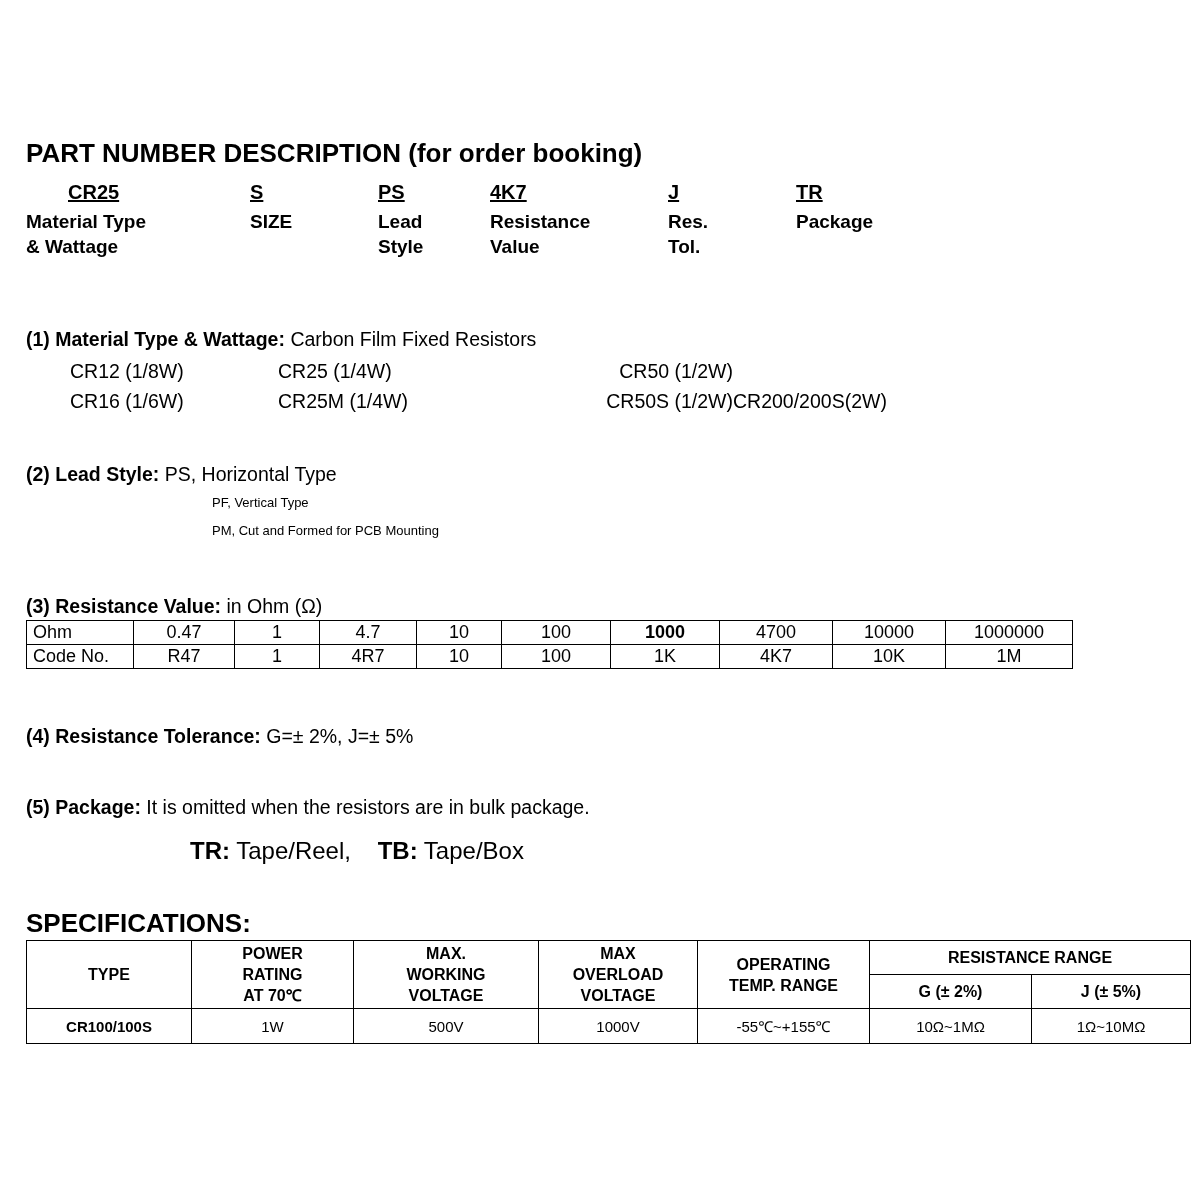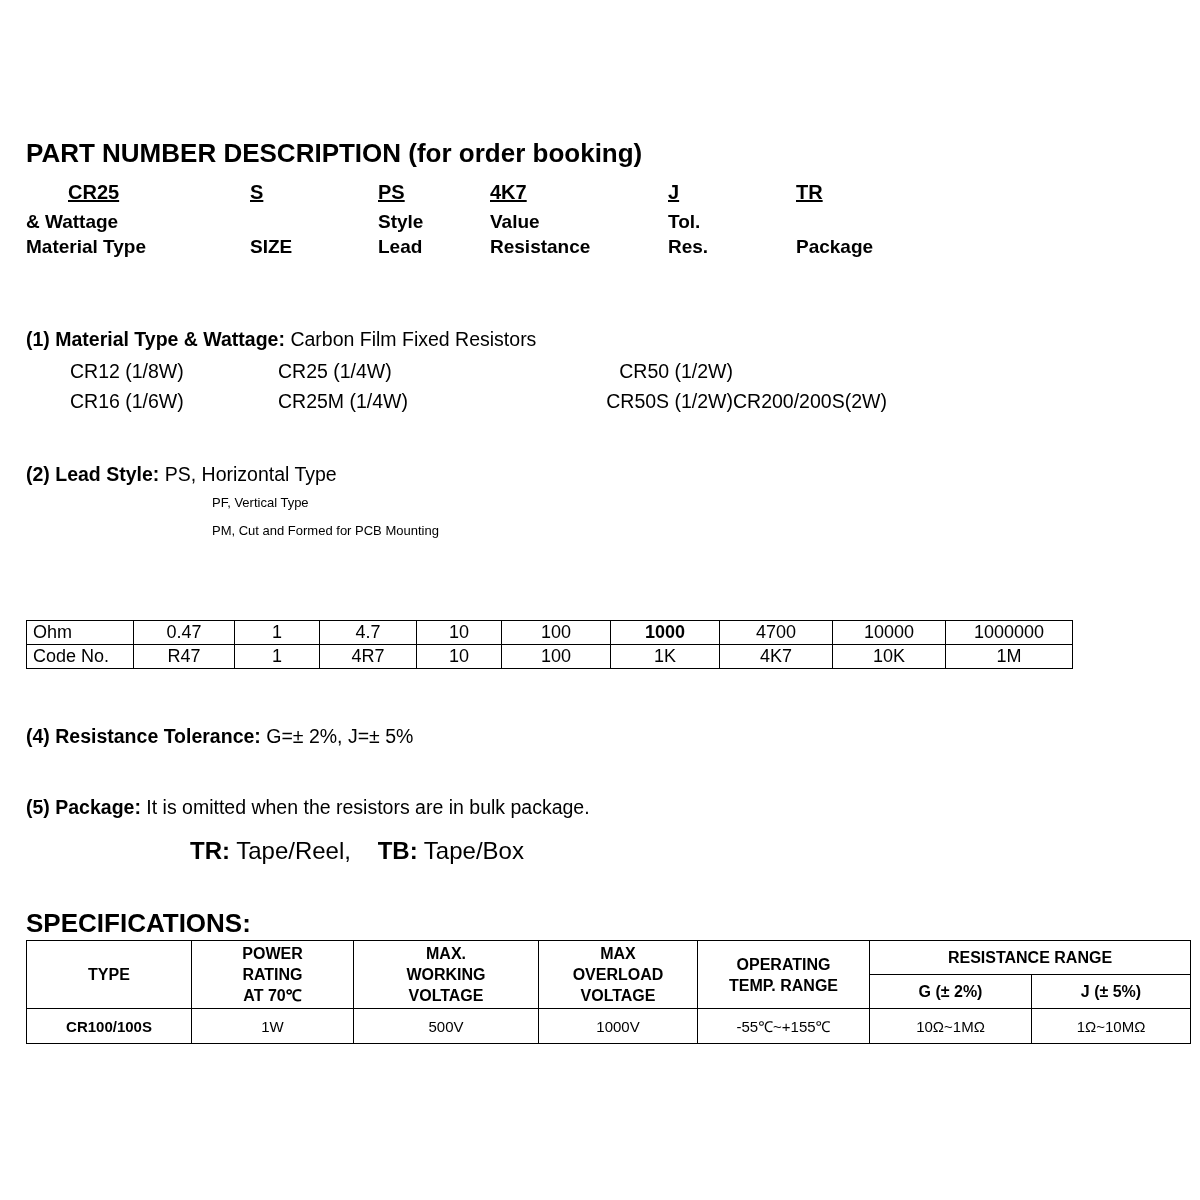--- a/index.html
+++ b/index.html
@@ -200,56 +200,56 @@
       </div>
       <div class="pn-col pn-c4">
         <div class="pn-code ind5">J</div>
       </div>
       <div class="pn-col pn-c5">
         <div class="pn-code">TR</div>
       </div>
     </div>
     <div class="pn-row">
       <div class="pn-col pn-c0">
+          <div class="pn-label">Material Type</div>
+        </div>
+      <div class="pn-col pn-c1">
+          <div class="pn-label ind2">SIZE</div>
+        </div>
+      <div class="pn-col pn-c2">
+          <div class="pn-label ind3">Lead</div>
+        </div>
+      <div class="pn-col pn-c3">
+          <div class="pn-label ind4">Resistance</div>
+        </div>
+      <div class="pn-col pn-c4">
+          <div class="pn-label ind5">Res.</div>
+        </div>
+      <div class="pn-col pn-c5">
+          <div class="pn-label">Package</div>
+        </div>
+    </div>
+    <div class="pn-row">
+      <div class="pn-col pn-c0">
           <div class="pn-label">&amp; Wattage</div>
         </div>
       <div class="pn-col pn-c1">
           <div class="pn-label ind2"></div>
         </div>
       <div class="pn-col pn-c2">
           <div class="pn-label ind3">Style</div>
         </div>
       <div class="pn-col pn-c3">
           <div class="pn-label ind4">Value</div>
         </div>
       <div class="pn-col pn-c4">
           <div class="pn-label ind5">Tol.</div>
         </div>
       <div class="pn-col pn-c5">
           <div class="pn-label"></div>
-        </div>
-    </div>
-    <div class="pn-row">
-      <div class="pn-col pn-c0">
-          <div class="pn-label">Material Type</div>
-        </div>
-      <div class="pn-col pn-c1">
-          <div class="pn-label ind2">SIZE</div>
-        </div>
-      <div class="pn-col pn-c2">
-          <div class="pn-label ind3">Lead</div>
-        </div>
-      <div class="pn-col pn-c3">
-          <div class="pn-label ind4">Resistance</div>
-        </div>
-      <div class="pn-col pn-c4">
-          <div class="pn-label ind5">Res.</div>
-        </div>
-      <div class="pn-col pn-c5">
-          <div class="pn-label">Package</div>
         </div>
     </div>
   </div>
 
   <div class="sec" id="sec1">
     <span class="ttl">(1) Material Type &amp; Wattage:</span>
     <span>Carbon Film Fixed Resistors</span>
   </div>
   <div id="sec1-grid">
     <div class="r">
@@ -267,20 +267,24 @@
 
   <div class="sec" id="sec2">
     <span class="ttl">(2) Lead Style:</span>
     <span>PS, Horizontal Type</span>
   </div>
   <div id="sec2-lines">
     <div>PF, Vertical Type</div>
     <div>PM, Cut and Formed for PCB Mounting</div>
   </div>
 
+  <div class="sec" id="sec3">
+    <span class="ttl">(3) Resistance Value:</span>
+    <span>in Ohm (Ω)</span>
+  </div>
 
   <table class="rv-table">
     <tbody>
         <tr>
       <td class="hdr rv-w0">Ohm</td>
       <td class="rv-w1">0.47</td>
       <td class="rv-w2">1</td>
       <td class="rv-w3">4.7</td>
       <td class="rv-w4">10</td>
       <td class="rv-w5">100</td>

